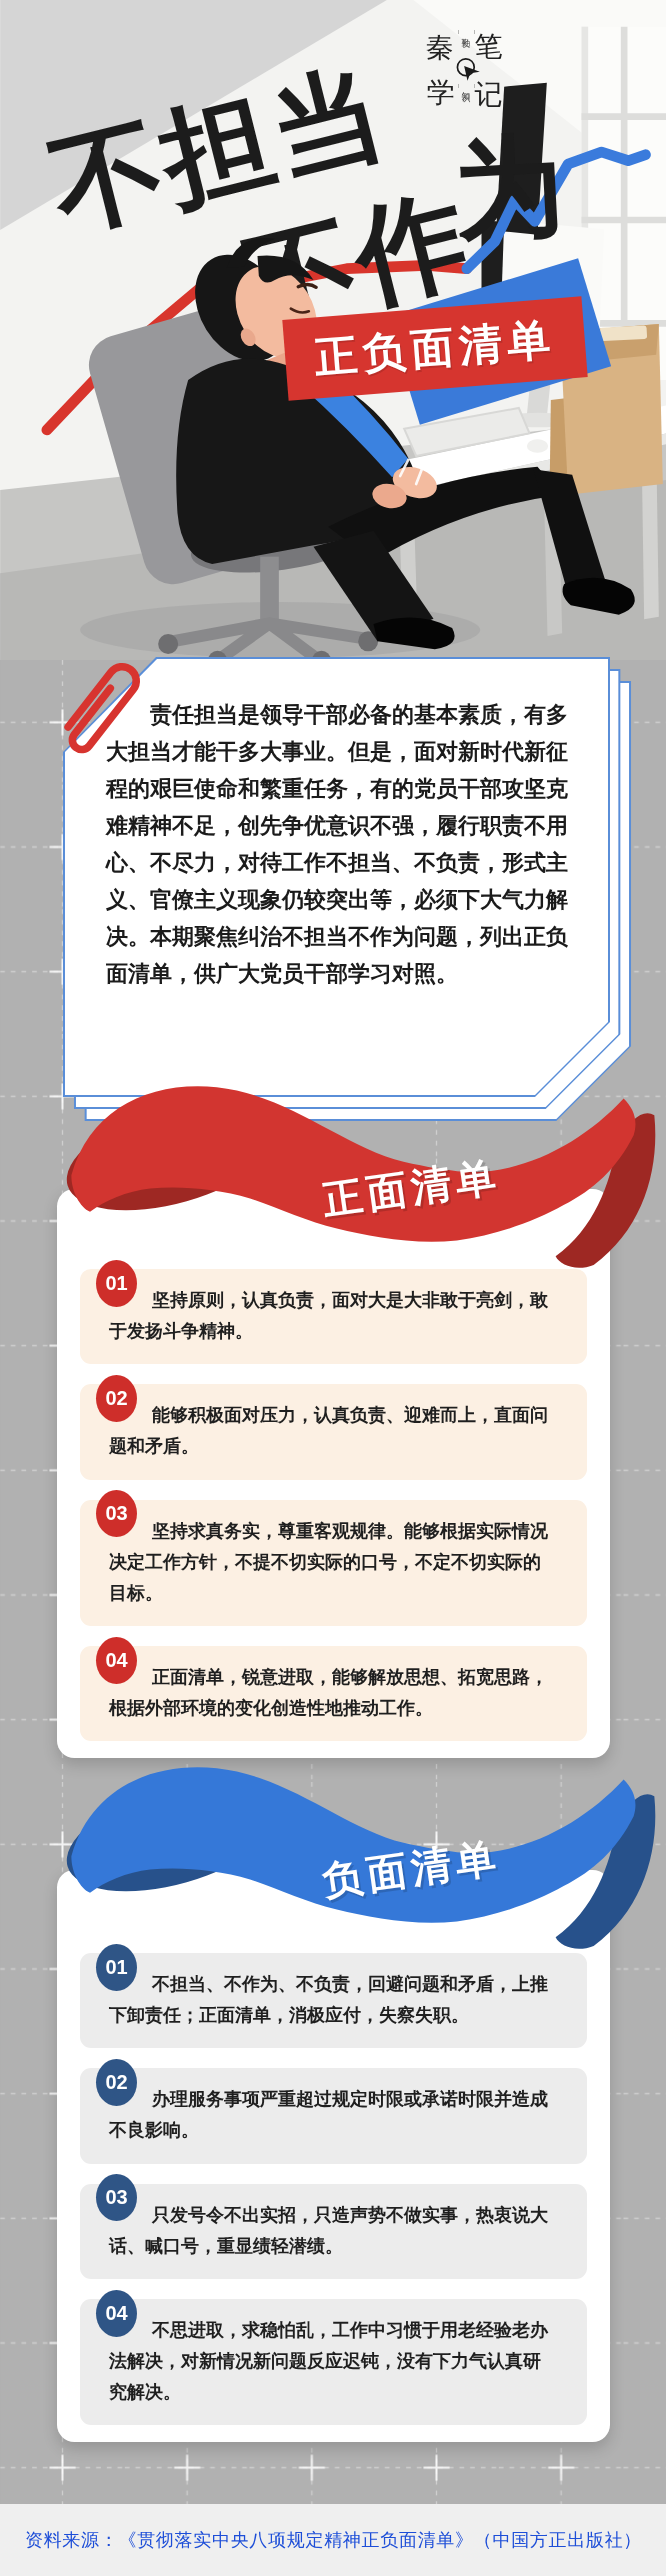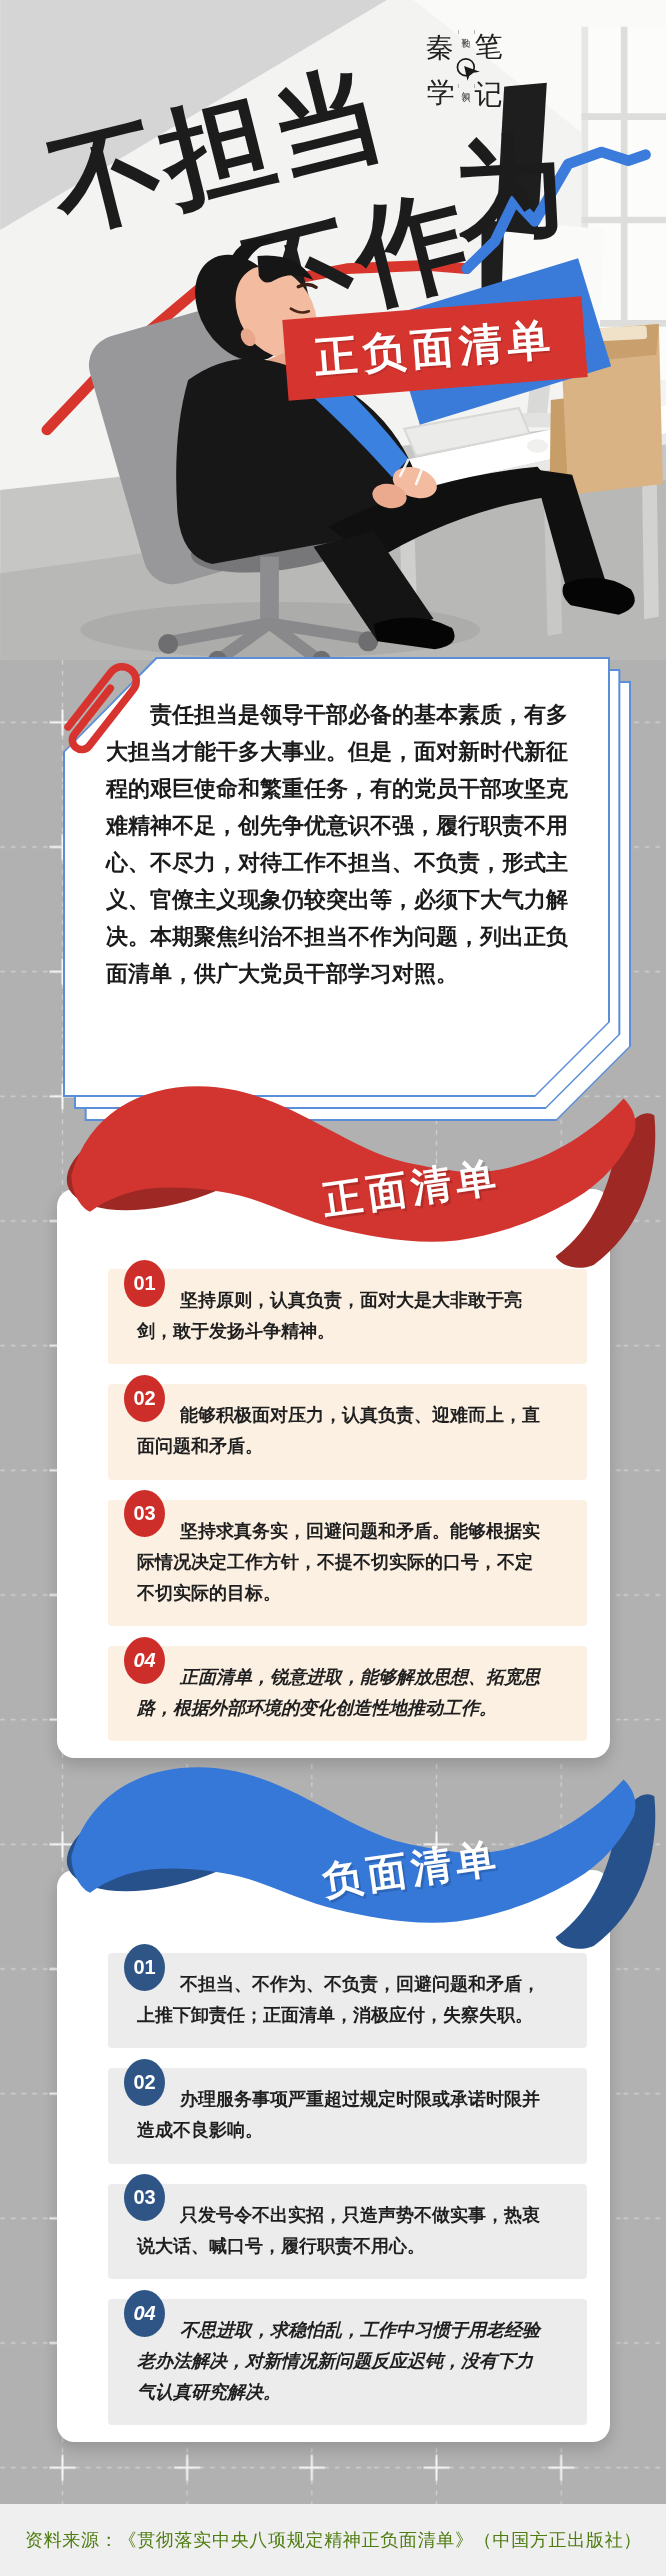--- a/index.html
+++ b/index.html
@@ -72,36 +72,36 @@
   .negative-section .card { padding-top:83px; padding-bottom:17.3px; }
 
   .ribbon { position:absolute; left:-27px; top:-127px; width:627px; height:213px; z-index:3; pointer-events:none; }
   .ribbon svg { position:absolute; left:0; top:0; width:100%; height:100%; }
   .ribbon .ribbon-title { position:absolute; left:292px; top:99px; color:#ffffff;
       font-size:40px; font-weight:900; letter-spacing:4.7px; transform:rotate(-8deg);
       text-shadow:2px 2.7px 0 rgba(0,0,0,0.15); white-space:nowrap; }
   .pos-rib .rm { fill:#d23530; } .pos-rib .rd { fill:#9e2823; }
   .neg-rib .rm { fill:#3578d8; } .neg-rib .rd { fill:#27518b; }
 
-  .item { position:relative; border-radius:4px; margin-bottom:20px;margin-left:28px; }
-  .item:last-child { margin-bottom:0;font-style:italic; }
+  .item { position:relative; border-radius:11px; margin-bottom:20px; }
+  .item:last-child { margin-bottom:0; }
   .item-pos { background:#fcf0e3; }
   .item-neg { background:#ececec; }
   .badge { position:absolute; left:16px; top:-9.3px; width:41px; height:47px;
            border-radius:50%; color:#fff; font-size:20px; font-weight:800;
            display:flex; align-items:center; justify-content:center; z-index:2; }
   .badge-red  { background:#ce2e2a; }
   .badge-blue { background:#2f5586; }
   .item-text { padding:16px 37px 17.3px 29px; text-indent:43px;
                font-size:18px; line-height:31px; font-weight:700; color:#1f1f1f; }
 
   
   .footer { position:absolute; left:0; top:2504px; width:667px; height:72px;
             background:#efefef; display:flex; align-items:center; justify-content:center; }
-  .footer span { color:#4d7c0f; font-size:18px; letter-spacing:0.7px; }
+  .footer span { color:#1d4ed8; font-size:18px; letter-spacing:0.7px; }
 </style>
 </head>
 <body>
 
 <div class="canvas">
 
   <section class="hero">
 
     <svg class="layer" viewBox="0 0 1000 990" aria-hidden="true">
       <rect x="0" y="0" width="1000" height="990" fill="#f3f3f1"></rect>
@@ -259,21 +259,21 @@
       <div class="item item-pos">
         <span class="badge badge-red">01</span>
         <p class="item-text">坚持原则，认真负责，面对大是大非敢于亮剑，敢于发扬斗争精神。</p>
       </div>
       <div class="item item-pos">
         <span class="badge badge-red">02</span>
         <p class="item-text">能够积极面对压力，认真负责、迎难而上，直面问题和矛盾。</p>
       </div>
       <div class="item item-pos">
         <span class="badge badge-red">03</span>
-        <p class="item-text">坚持求真务实，回避问题和矛盾。能够根据实际情况决定工作方针，不提不切实际的口号，不定不切实际的目标。</p>
+        <p class="item-text">坚持求真务实，尊重客观规律。能够根据实际情况决定工作方针，不提不切实际的口号，不定不切实际的目标。</p>
       </div>
       <div class="item item-pos">
         <span class="badge badge-red">04</span>
         <p class="item-text">正面清单，锐意进取，能够解放思想、拓宽思路，根据外部环境的变化创造性地推动工作。</p>
       </div>
     </div>
   </section>
 
   <section class="list-section negative-section">
     <div class="ribbon neg-rib">
@@ -288,21 +288,21 @@
       <div class="item item-neg">
         <span class="badge badge-blue">01</span>
         <p class="item-text">不担当、不作为、不负责，回避问题和矛盾，上推下卸责任；正面清单，消极应付，失察失职。</p>
       </div>
       <div class="item item-neg">
         <span class="badge badge-blue">02</span>
         <p class="item-text">办理服务事项严重超过规定时限或承诺时限并造成不良影响。</p>
       </div>
       <div class="item item-neg">
         <span class="badge badge-blue">03</span>
-        <p class="item-text">只发号令不出实招，只造声势不做实事，热衷说大话、喊口号，履行职责不用心。</p>
+        <p class="item-text">只发号令不出实招，只造声势不做实事，热衷说大话、喊口号，重显绩轻潜绩。</p>
       </div>
       <div class="item item-neg">
         <span class="badge badge-blue">04</span>
         <p class="item-text">不思进取，求稳怕乱，工作中习惯于用老经验老办法解决，对新情况新问题反应迟钝，没有下力气认真研究解决。</p>
       </div>
     </div>
   </section>
 
   <footer class="footer">
     <span>资料来源：《贯彻落实中央八项规定精神正负面清单》（中国方正出版社）</span>

